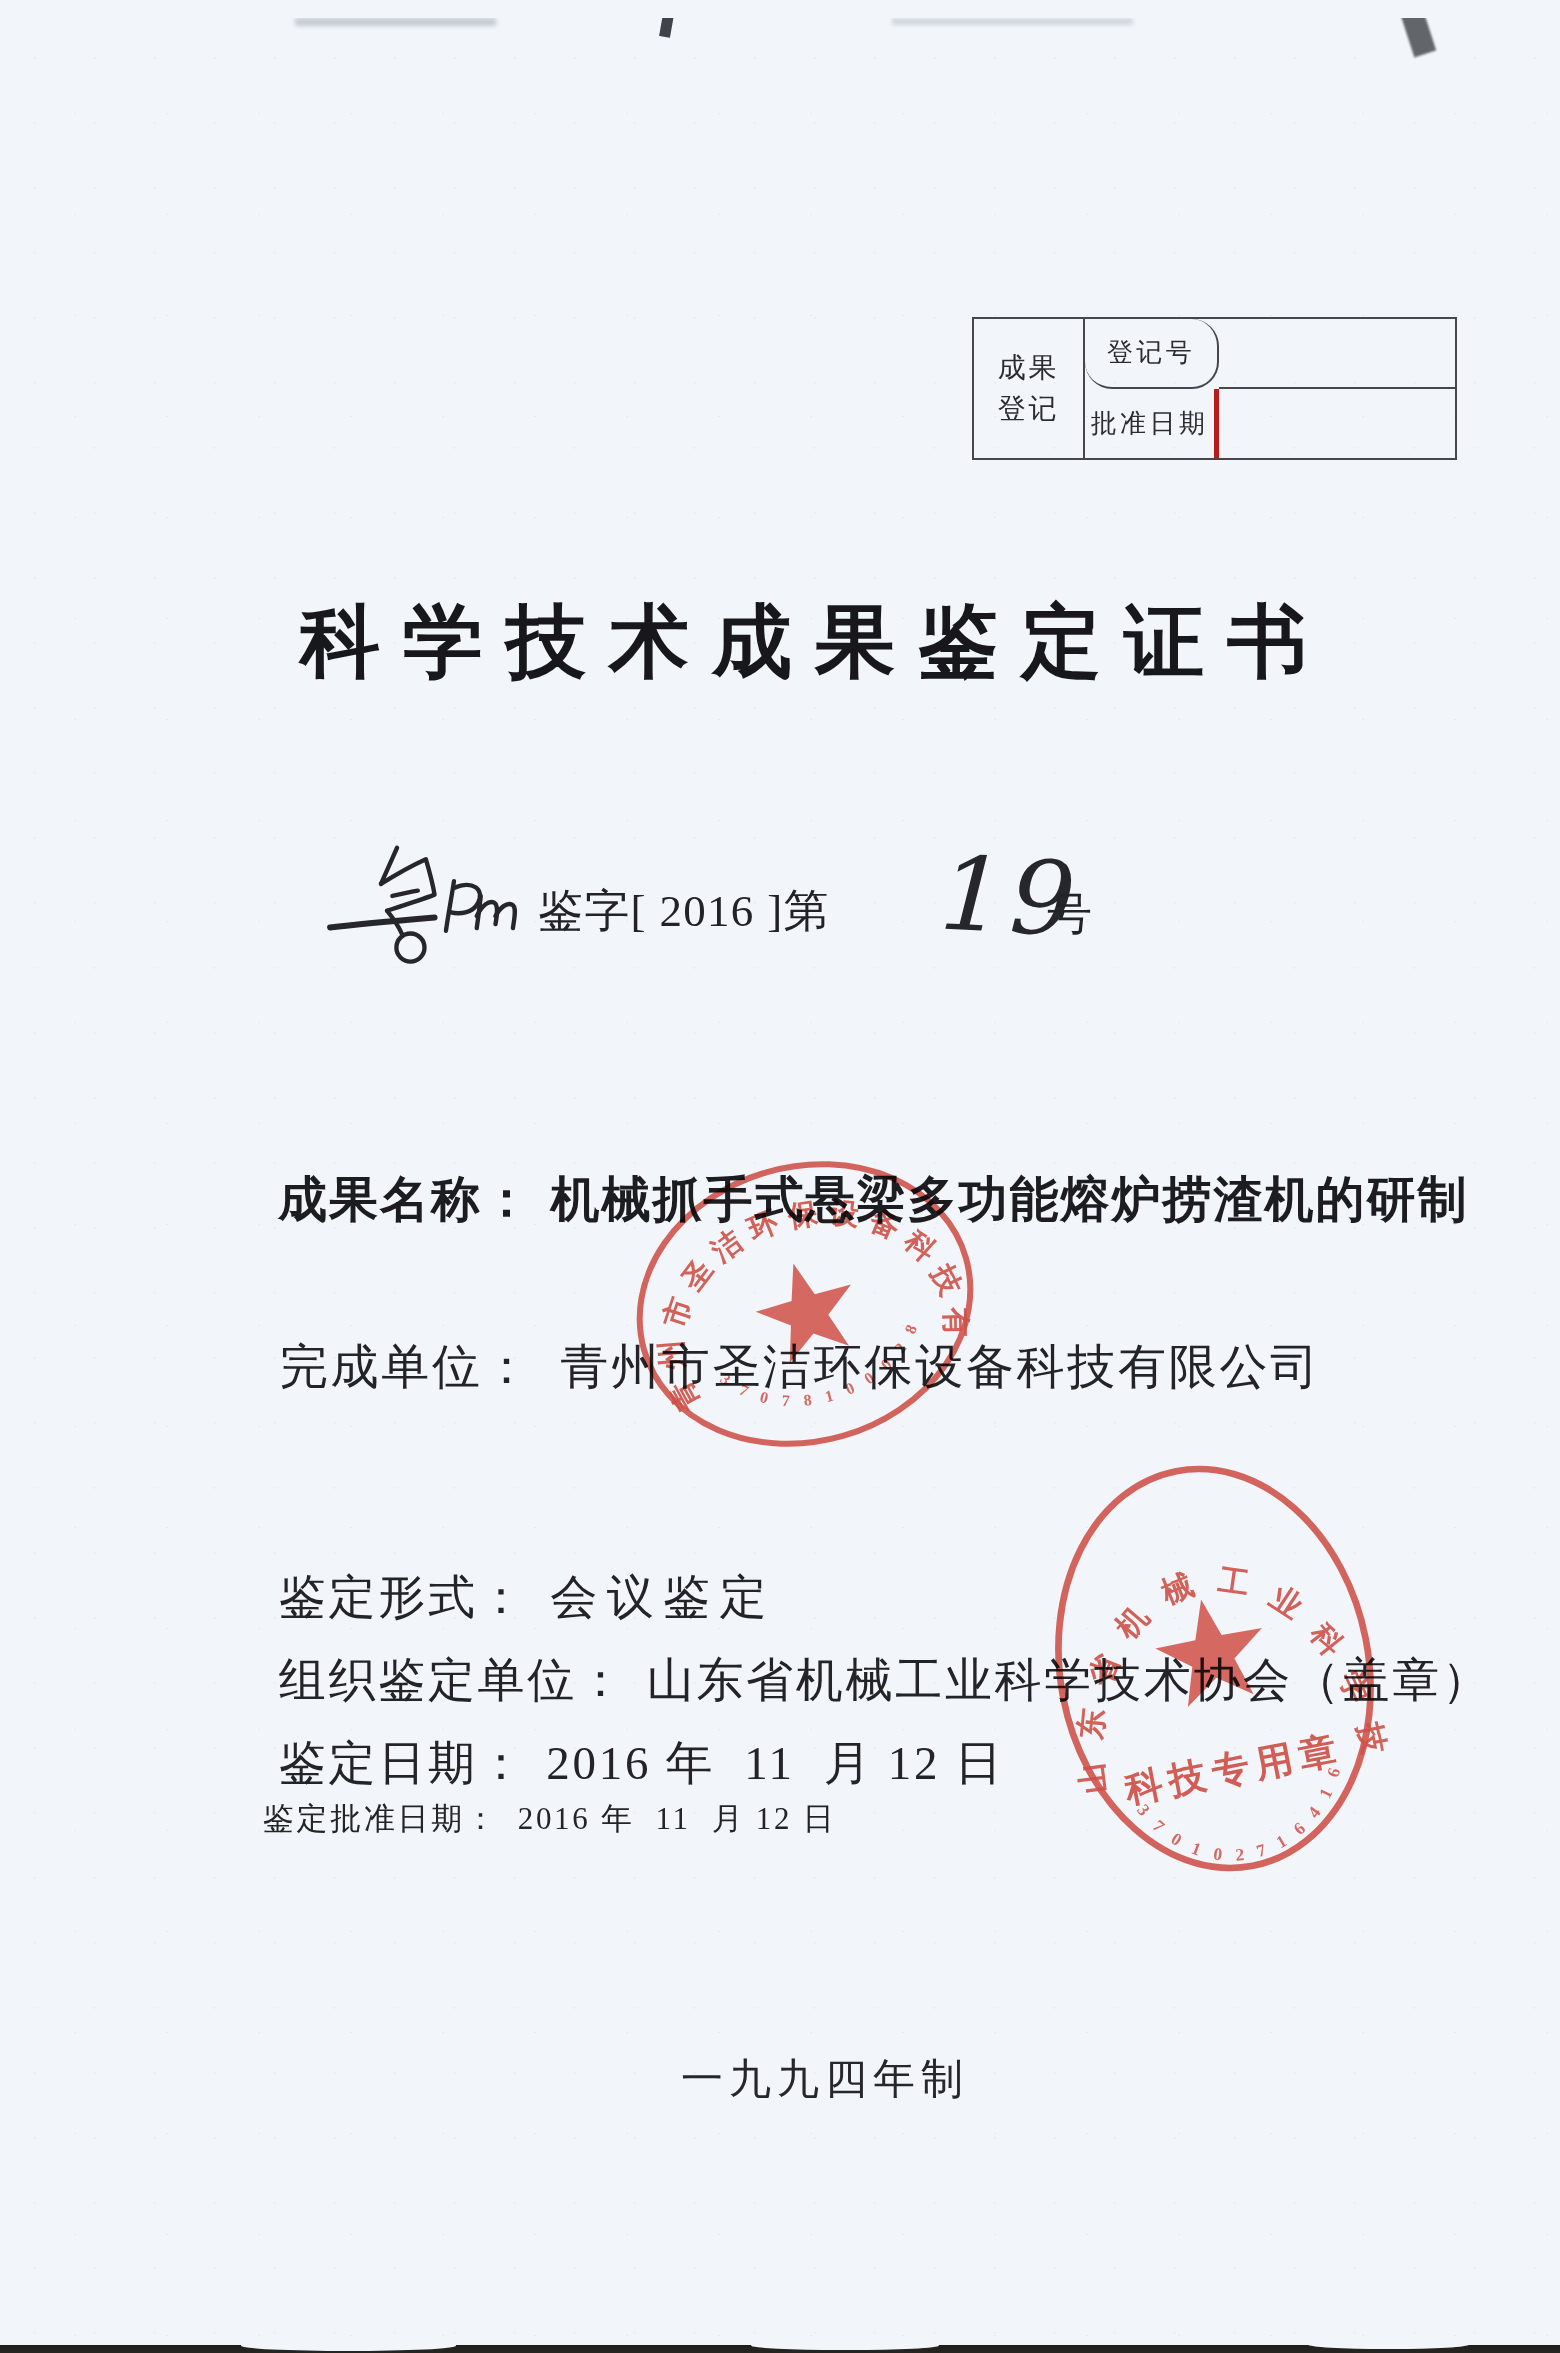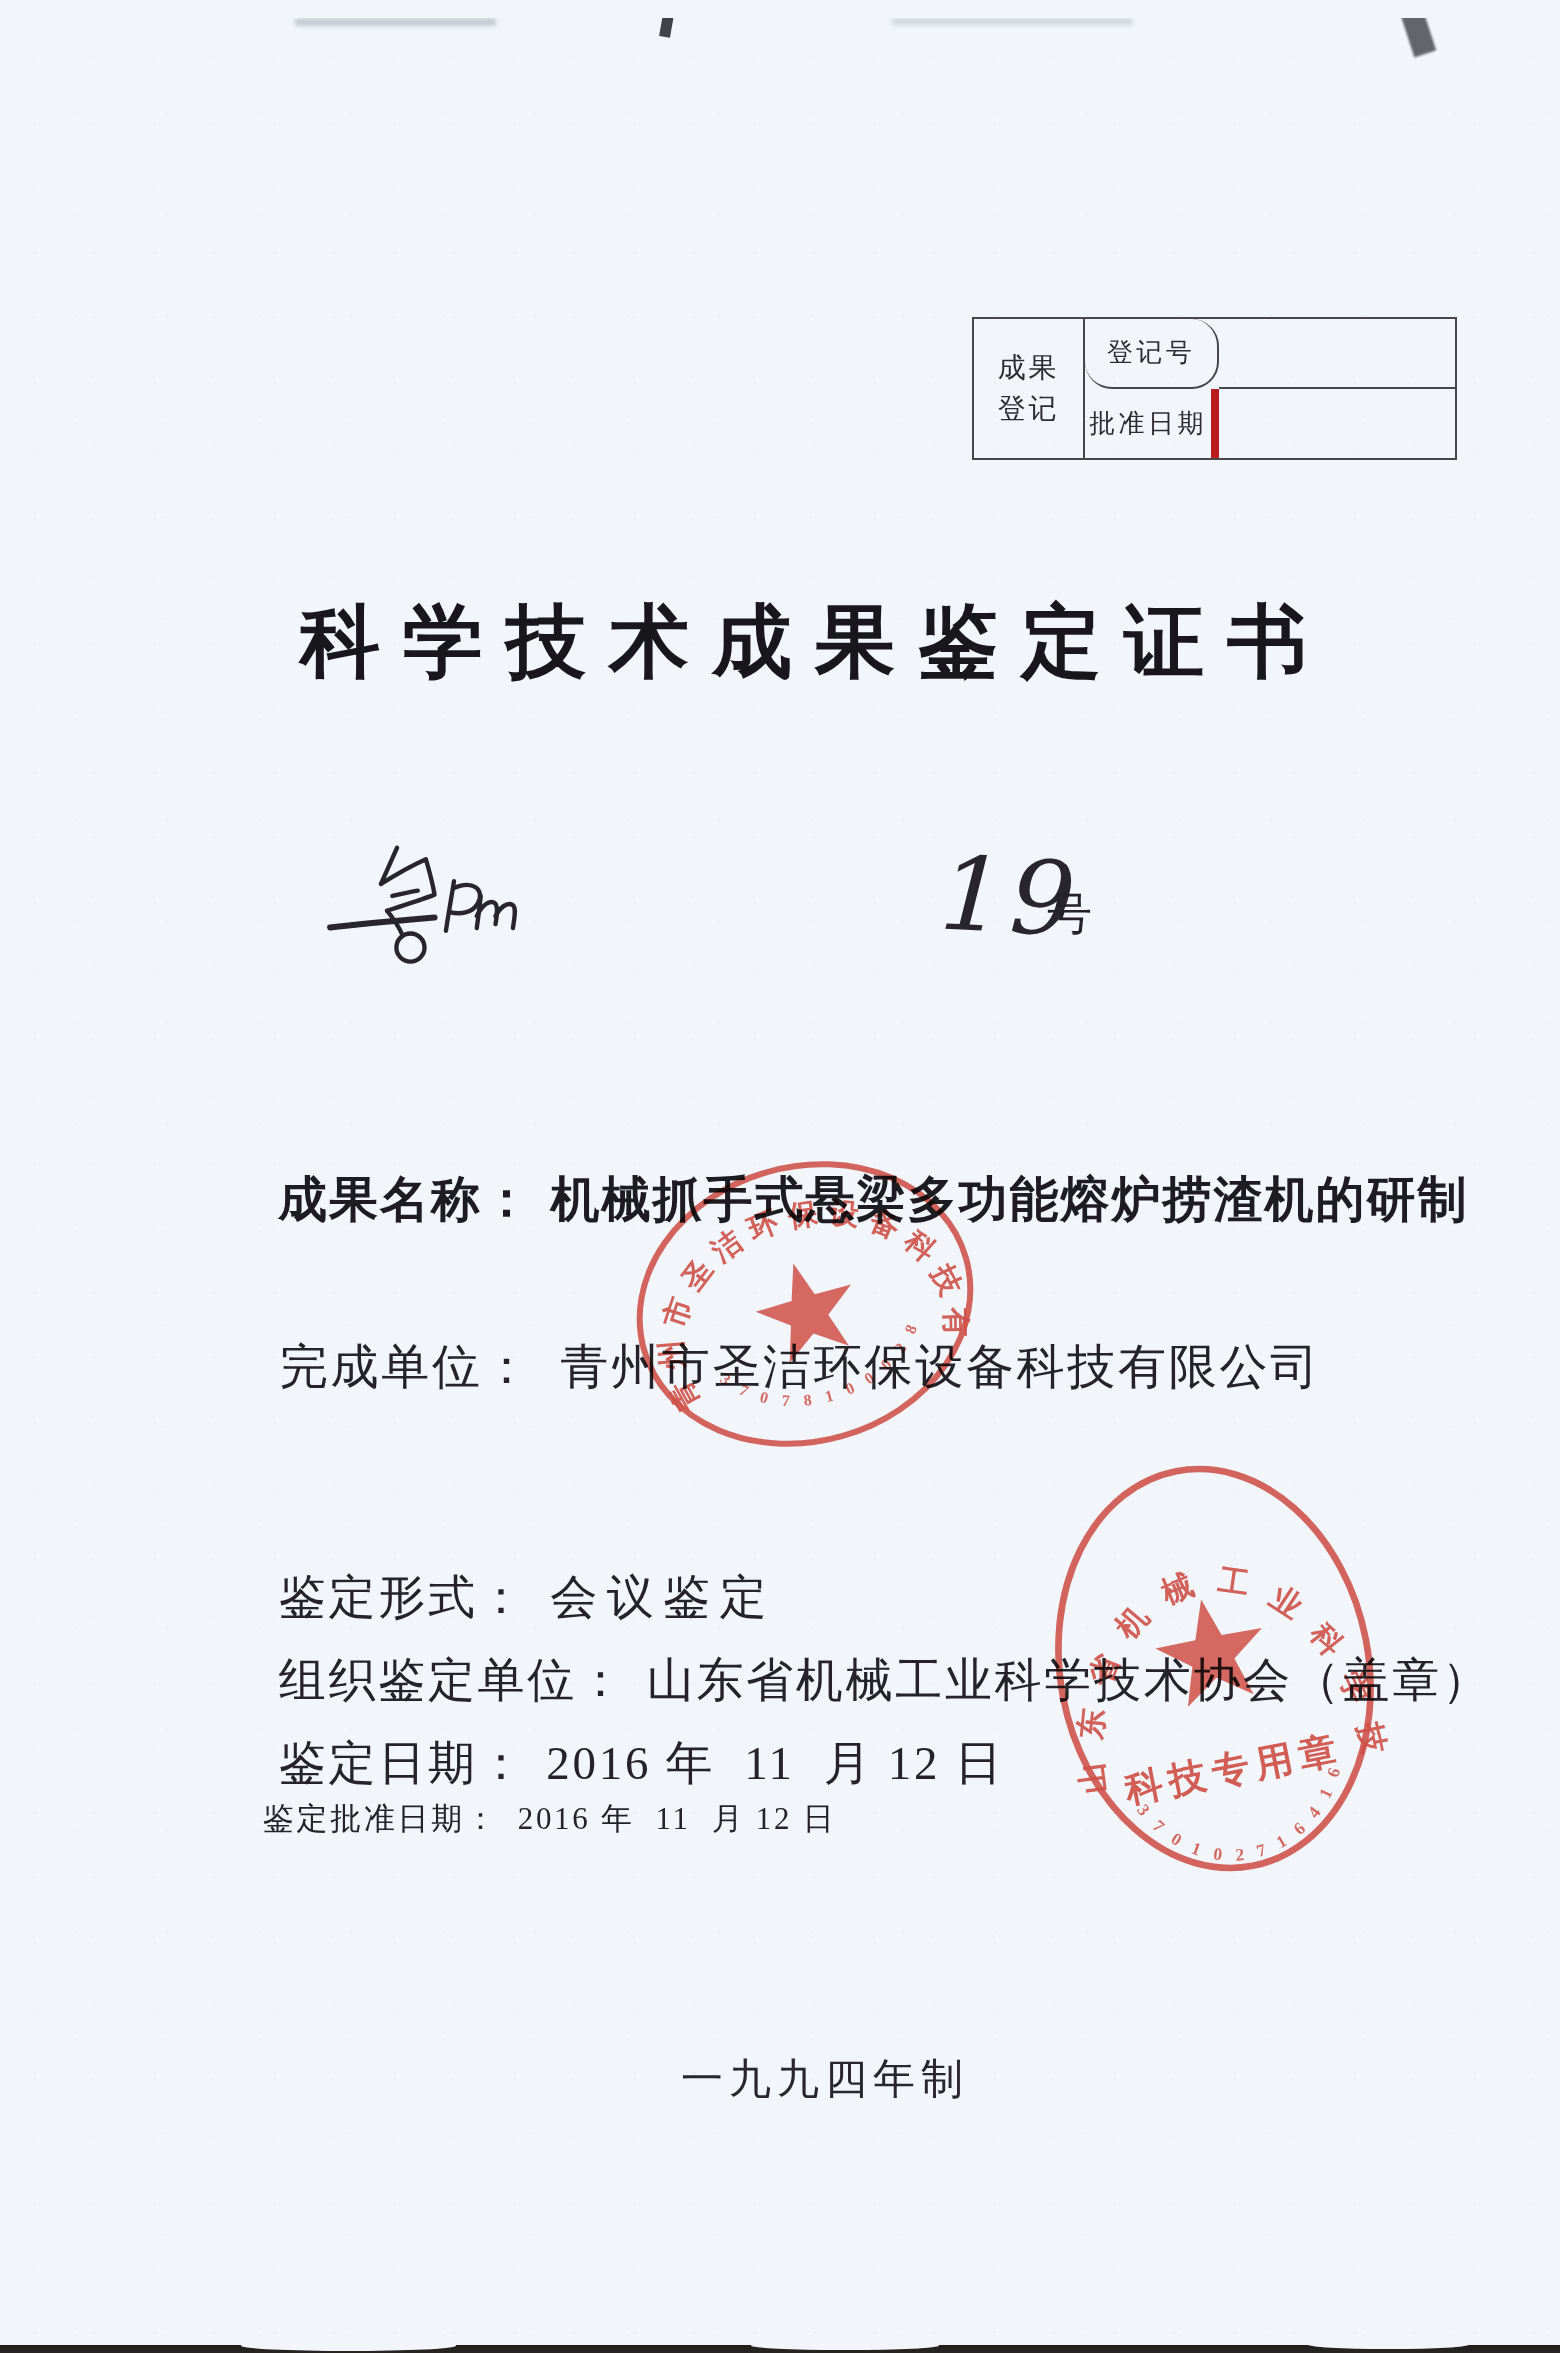--- a/index.html
+++ b/index.html
@@ -13,21 +13,21 @@
 
   
   .reg-table{position:absolute;left:972px;top:299px;width:481px;height:139px;
     display:grid;grid-template-columns:111px 134px 1fr;grid-template-rows:1fr 1fr;
     border:2px solid #47474b;background:transparent;}
   .reg-side{grid-row:1/3;grid-column:1;border-right:2px solid #47474b;display:flex;flex-direction:column;
     justify-content:center;align-items:center;font-size:28px;letter-spacing:2.7px;line-height:1.45;color:#2c2c30;}
   .reg-cell{display:flex;align-items:center;justify-content:center;font-size:26px;letter-spacing:3.4px;color:#2c2c30;}
   .reg-l1{grid-row:1;grid-column:2;border-right:2px solid #47474b;border-bottom:2px solid #47474b;border-radius:27px;}
   .reg-v1{grid-row:1;grid-column:3;border-bottom:2px solid #47474b;}
-  .reg-l2{grid-row:2;grid-column:2;border-right:8px solid #b91c1c;}
+  .reg-l2{grid-row:2;grid-column:2;border-right:5px solid #b91c1c;}
   .reg-v2{grid-row:2;grid-column:3;}
 
   .title{position:absolute;left:300px;top:571px;font-size:80px;font-weight:700;letter-spacing:23px;
     color:#18181c;white-space:nowrap;}
 
   .issue-prefix{position:absolute;left:538px;top:863px;font-size:45px;letter-spacing:1.3px;color:#222228;white-space:pre;}
   .issue-number{position:absolute;left:940px;top:819px;font-size:102px;font-style:italic;font-weight:400;
     letter-spacing:5.4px;color:#26262c;transform:rotate(3deg);font-family:"DejaVu Serif",serif;}
   .issue-suffix{position:absolute;left:1047px;top:866px;font-size:45px;color:#222228;}
 
@@ -98,20 +98,21 @@
       <path d="M112,122 C121,133 129,145 135,158"></path>
       <circle cx="147" cy="177" r="21"></circle>
       <path d="M212,78 C208,104 203,130 200,152"></path>
       <path d="M212,88 C240,76 258,90 248,110 C240,126 220,128 206,124"></path>
       <path d="M252,100 C250,118 248,134 246,148"></path>
       <path d="M246,130 C254,114 264,106 272,110 C279,114 276,130 274,142"></path>
       <path d="M274,130 C281,117 291,109 299,113 C306,117 302,134 300,148"></path>
     </g>
   </svg>
 
+  <div class="issue-prefix">鉴字[ 2016 ]第</div>
   <div class="issue-number">19</div>
   <div class="issue-suffix">号</div>
 
   <div class="frow f-name">
     <span class="lbl">成果名称：</span><span class="val">机械抓手式悬梁多功能熔炉捞渣机的研制</span>
   </div>
   <div class="frow f-unit">
     <span class="lbl">完成单位：</span><span class="val">青州市圣洁环保设备科技有限公司</span>
   </div>
   <div class="frow f-form">

